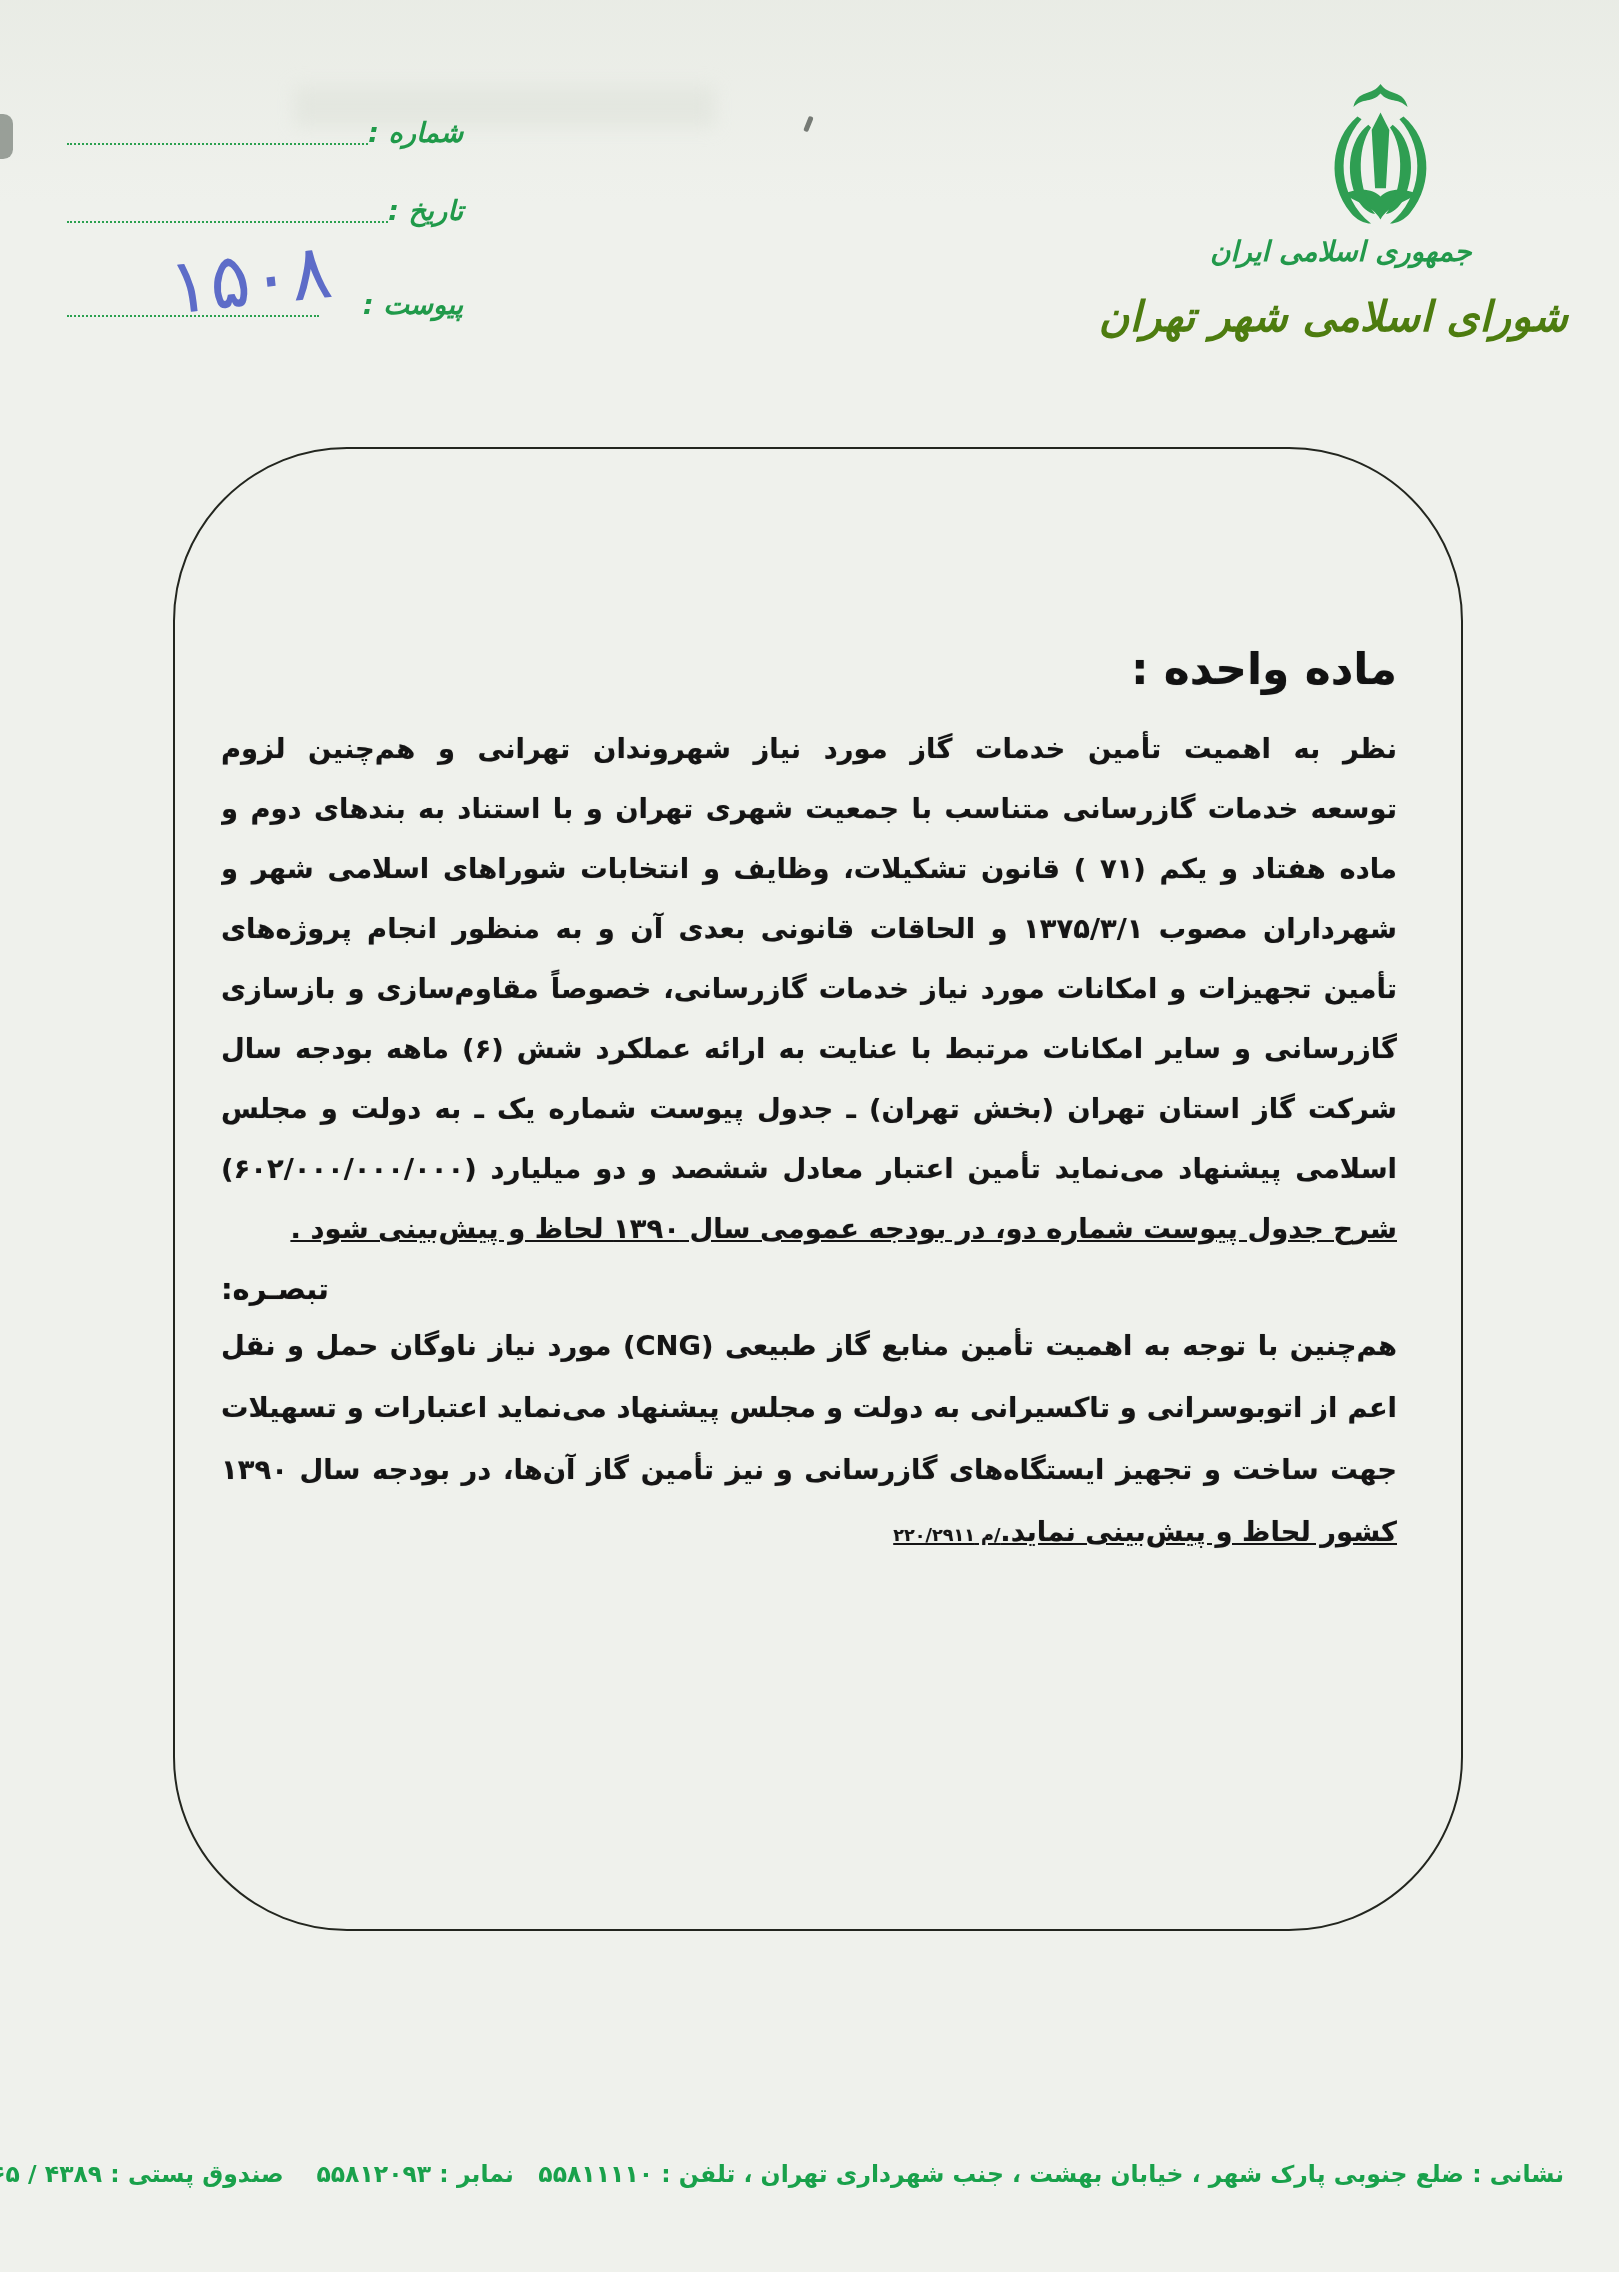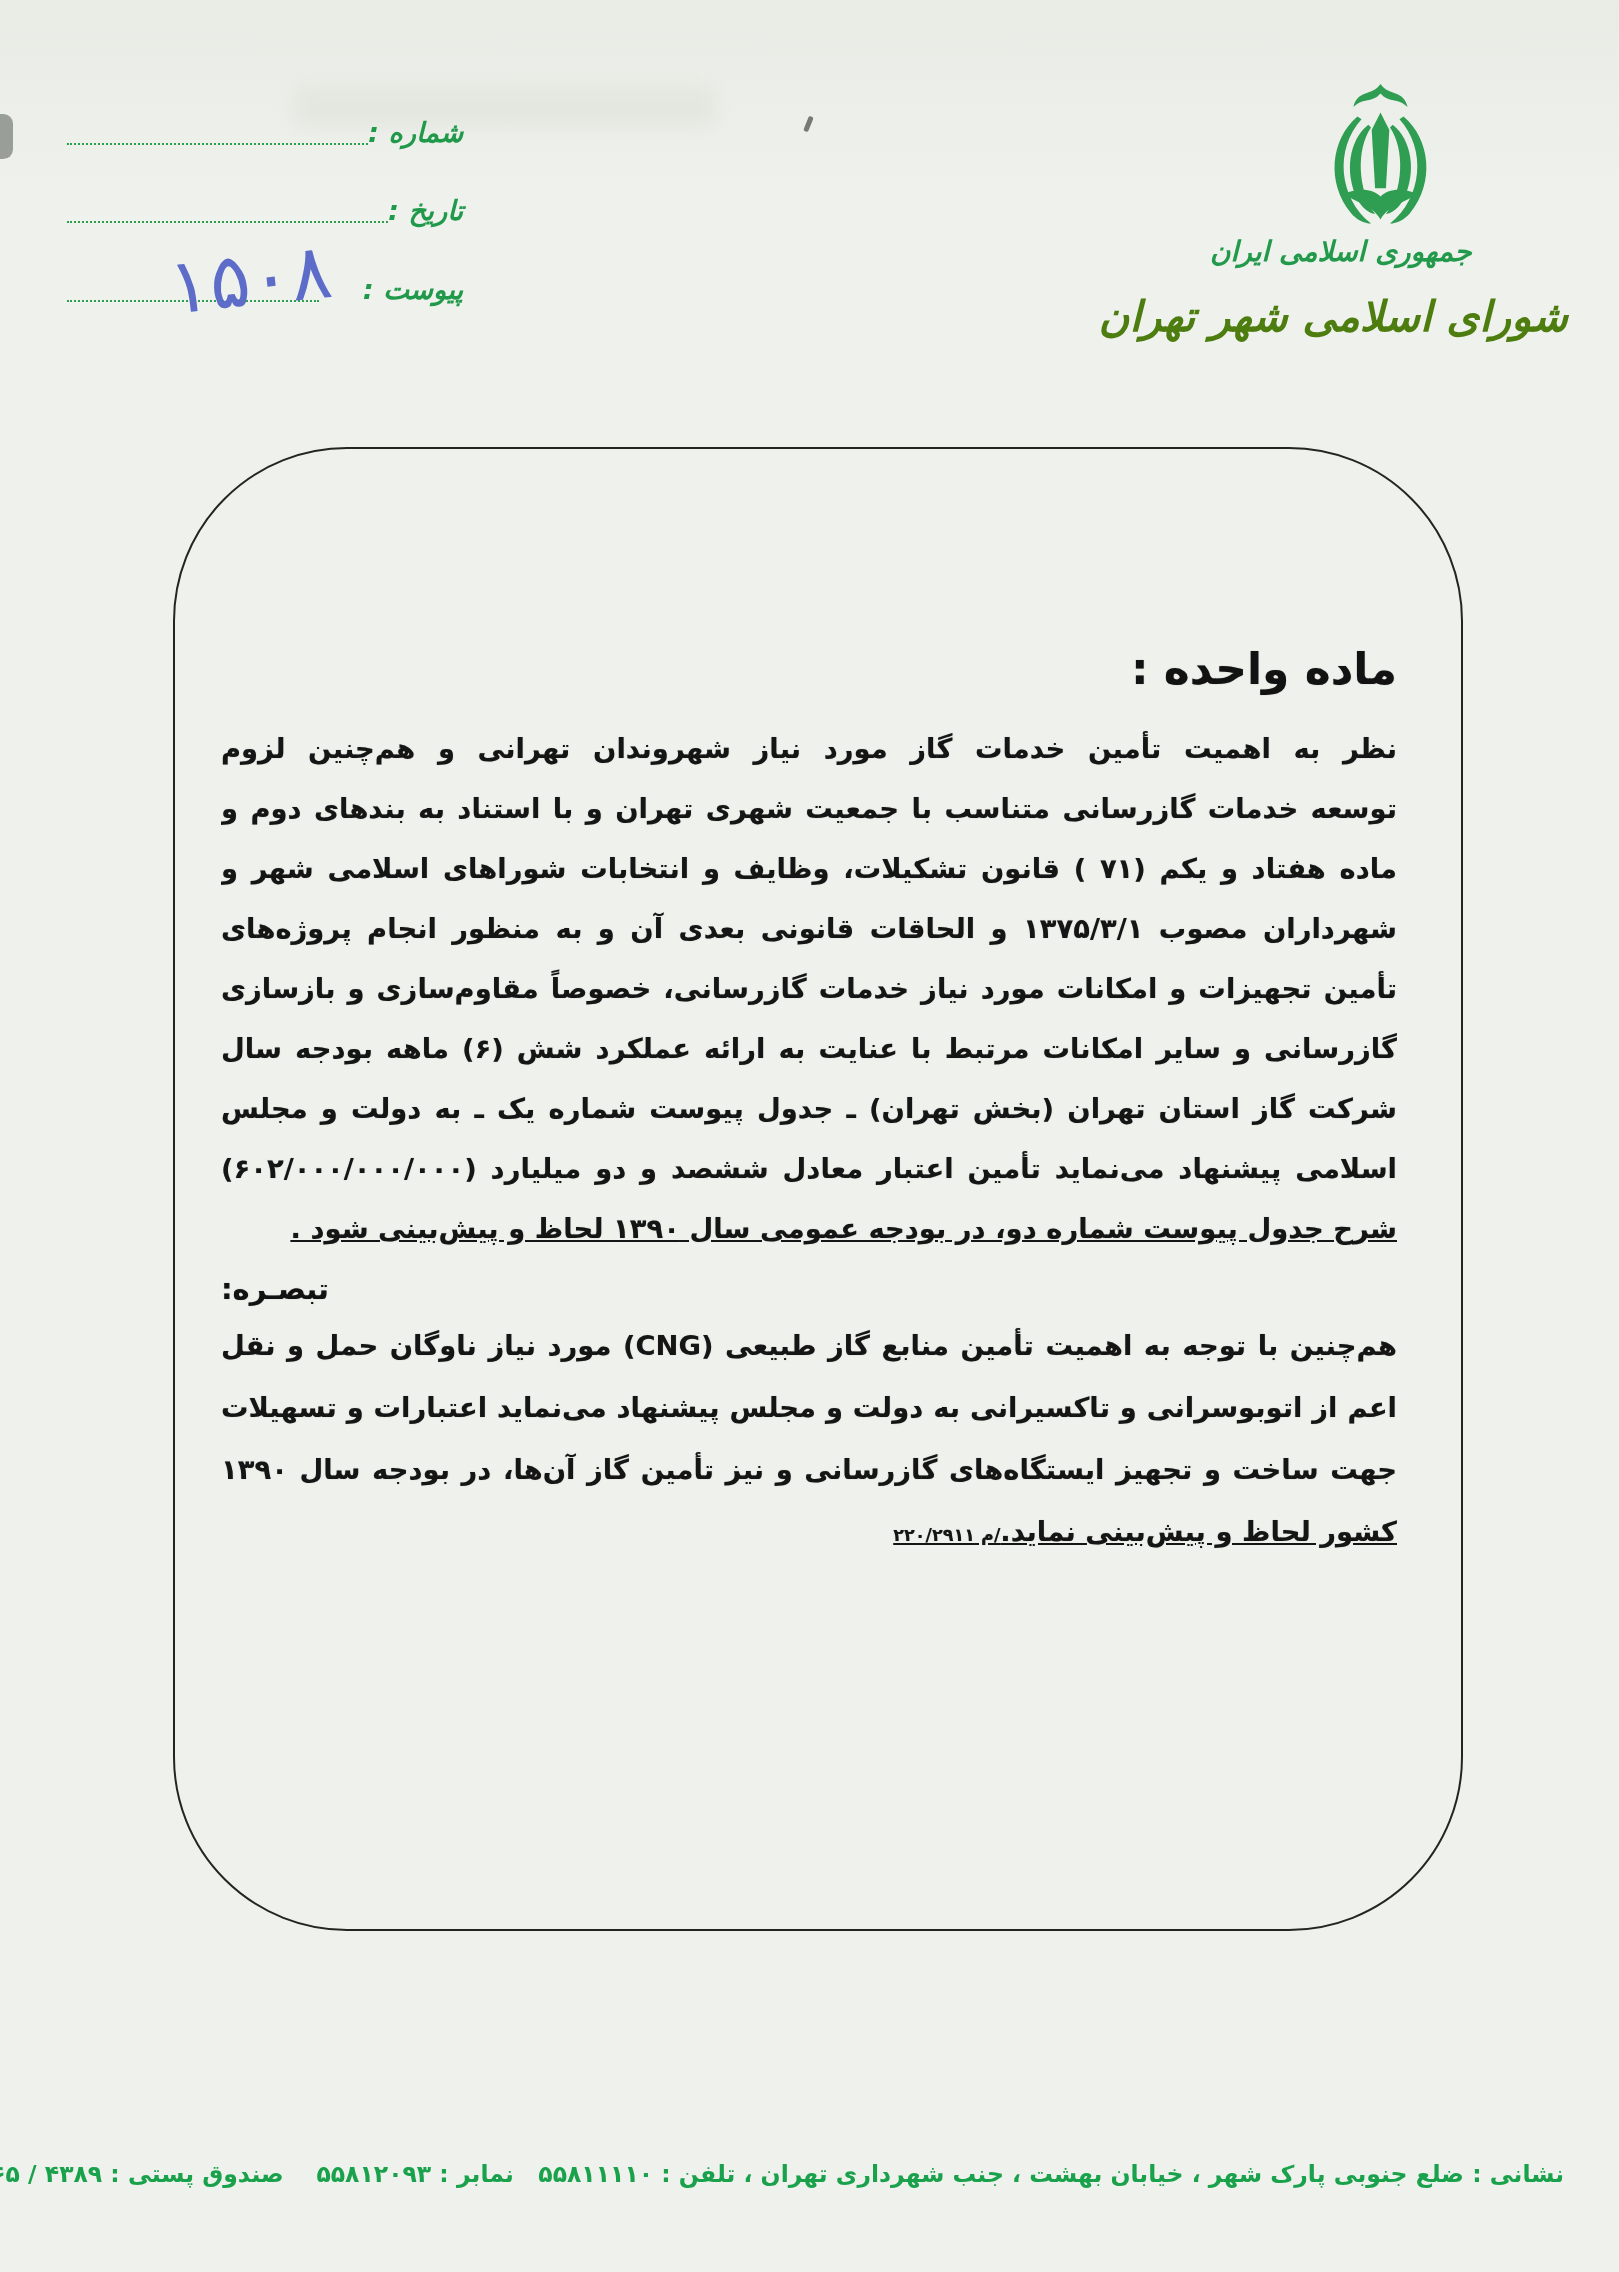--- a/index.html
+++ b/index.html
@@ -21,21 +21,21 @@
     position:absolute; left:0px; top:114px; width:12.7px; height:45px;
     background:#899089; border-radius:0 9.8px 9.8px 0; opacity:.85;
   }
   .mark-tick {
     position:absolute; left:806px; top:116px; width:4.9px; height:15.7px;
     background:#434843; transform:rotate(22deg); border-radius:2px; opacity:.7;
   }
 
   
   .field-row { position:absolute; left:63px; width:404px; display:flex; direction:rtl; align-items:flex-end; }
-  .row1 { top:110px; } .row2 { top:188px; } .row3 { top:267px;gap:44px; }
+  .row1 { top:110px; } .row2 { top:188px; } .row3 { top:282px;gap:44px; }
   .field-label {
     color:#209a4a; font-size:27.4px; font-weight:bold; font-style:italic;
     white-space:nowrap; line-height:45px; padding-right:3.9px;
   }
   .field-dots { flex:1; border-bottom:2.9px dotted #2aa04f; margin-bottom:9.8px; margin-left:3.9px; }
 
   .handwritten {
     position:absolute; left:116px; top:243px; width:216px;
     color:#5d6cc8; font-size:76px; line-height:78px;
     transform:rotate(-6deg); letter-spacing:3.9px; direction:rtl; z-index:3;

